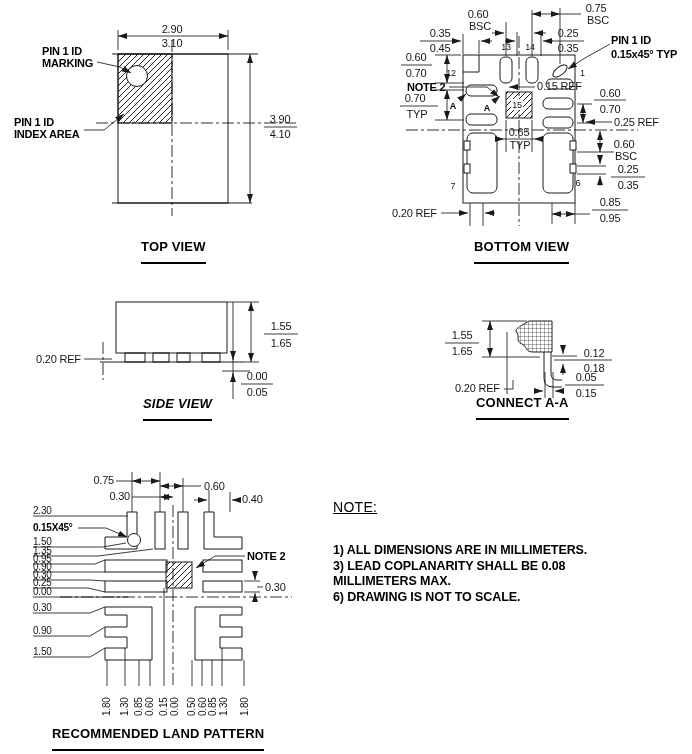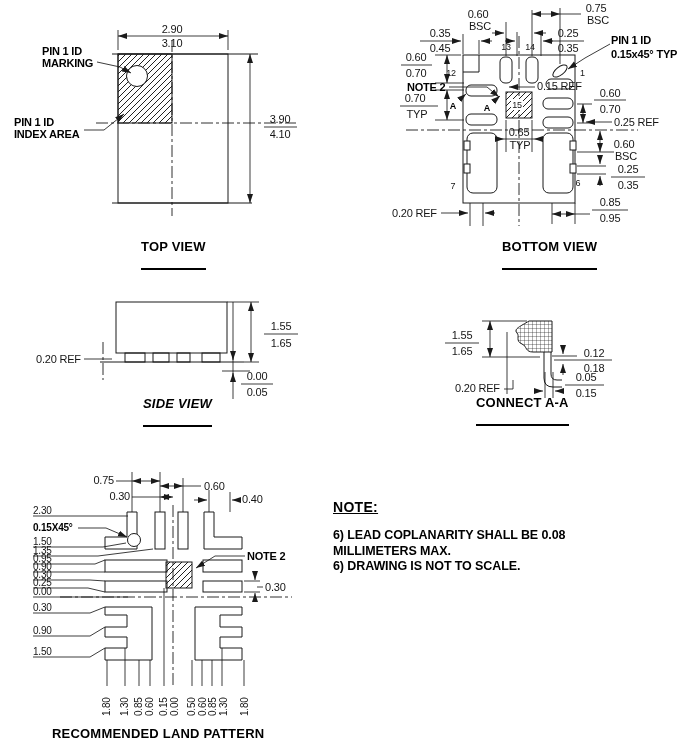--- a/index.html
+++ b/index.html
@@ -7,23 +7,23 @@
           font-family:"Liberation Sans",sans-serif;}
   svg{position:absolute;left:0;top:0;}
   .geo{stroke:#1a1a1a;stroke-width:1;fill:none;}
   .geo .d{stroke-width:0.85;}
   .geo .cl{stroke-width:0.9;stroke-dasharray:12 3 3 3;}
   .txt text{fill:#151515;stroke:none;font-size:11px;letter-spacing:-0.2px;}
   .txt text.b{font-weight:bold;fill:#000;font-size:11px;}
   .txt text.s9{font-size:9px;}
   .txt text.s10{font-size:10px;}
   .ttl{position:absolute;font-weight:bold;font-size:13px;color:#000;letter-spacing:0.2px;
-       border-bottom:2px solid #000;padding-bottom:14px;white-space:nowrap;}
+       border-bottom:2px solid #000;padding-bottom:8px;white-space:nowrap;}
   .notes{position:absolute;left:333px;top:499px;width:318px;color:#000;}
-  .notes .nh{font-weight:bold;font-size:14px;text-decoration:underline;margin-bottom:13px;letter-spacing:0.3px;}
+  .notes .nh{font-weight:normal;font-size:14px;text-decoration:underline;margin-bottom:28px;letter-spacing:0.3px;}
   .notes .ni{font-weight:bold;font-size:12.5px;line-height:15.5px;letter-spacing:-0.1px;}
 </style>
 </head>
 <body>
 
 <div class="canvas">
 <svg width="692" height="754" viewBox="0 0 692 754">
   <defs>
     <marker id="ae" markerUnits="userSpaceOnUse" markerWidth="10" markerHeight="8" refX="9" refY="4" orient="auto">
       <path d="M0,1 L9,4 L0,7 Z" fill="#1a1a1a"></path>
@@ -356,23 +356,24 @@
         <text class="s10" x="-716" y="206">0.60</text>
         <text class="s10" x="-716" y="216">0.85</text>
         <text class="s10" x="-716" y="227">1.30</text>
         <text class="s10" x="-716" y="248">1.80</text>
       </g>
     </g>
   </g>
 </svg>
 
 <div class="ttl" style="left:141px;top:239px;">TOP VIEW</div>
-<div class="ttl" style="left:474px;top:239px;margin-left:28px;">BOTTOM VIEW</div>
+<div class="ttl" style="left:474px;top:239px;">BOTTOM VIEW</div>
 <div class="ttl" style="left:143px;top:396px;font-style:italic;">SIDE VIEW</div>
 <div class="ttl" style="left:476px;top:395px;">CONNECT A-A</div>
 <div class="ttl" style="left:52px;top:726px;">RECOMMENDED LAND PATTERN</div>
 
 <div class="notes">
   <div class="nh">NOTE:</div>
-  <div class="ni">6) LEAD COPLANARITY SHALL BE 0.08 MILLIMETERS MAX.</div>
+  <div class="ni">1) ALL DIMENSIONS ARE IN MILLIMETERS.</div>
+  <div class="ni">3) LEAD COPLANARITY SHALL BE 0.08 MILLIMETERS MAX.</div>
   <div class="ni">6) DRAWING IS NOT TO SCALE.</div>
 </div>
 </div>
 
 </body></html>

